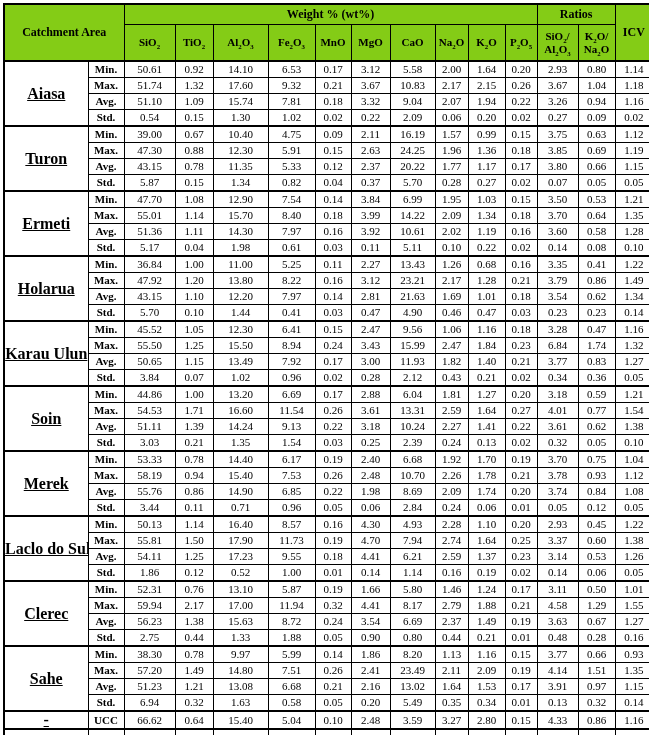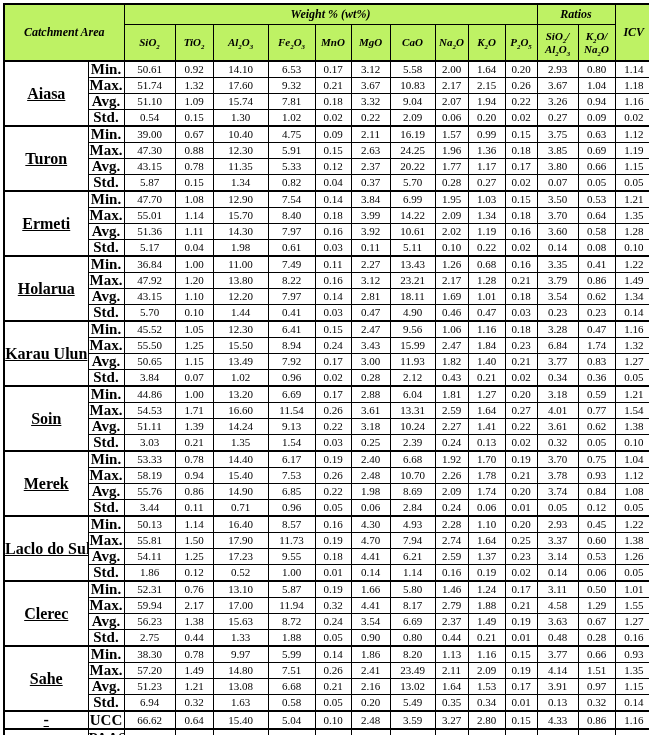--- a/index.html
+++ b/index.html
@@ -9,29 +9,29 @@
     color: #000; overflow: hidden;
   }
   table.geo {
     border-collapse: collapse; table-layout: fixed;
     width: 643px; margin: 3px; border: 2px solid #000;
   }
   th, td {
     border: 1px solid #000; text-align: center; vertical-align: middle;
     padding: 0; overflow: hidden; white-space: nowrap;
   }
-  thead th { font-weight: bold; background: #bef264; font-style: italic; }
+  thead th { font-weight: bold; background: #84cc16; }
   tr.h-top th { height: 19px; font-size: 12px; }
   tr.h-sub th { height: 35px; font-size: 11px; line-height: 1.15; }
   th.corner { font-size: 12px; }
   th.icv { font-size: 12px; }
   sub { font-size: 0.62em; line-height: 0; }
   tbody td { height: 15px; font-size: 11px; line-height: 1; }
   td.area { font-weight: bold; font-size: 16px; text-decoration: underline; }
-  td.stat { font-weight: bold; font-size: 15px; }
+  td.stat { font-weight: bold; font-size: 11px; }
   td.val  { font-weight: normal; }
   tr.group-start td { border-top: 2px solid #000; }
   thead tr.h-sub th { border-bottom: 2px solid #000; }
 </style>
 </head>
 <body>
 
 <table class="geo">
   <colgroup>
     <col style="width:84px">
@@ -267,21 +267,21 @@
         <td class="val">0.14</td>
         <td class="val">0.08</td>
         <td class="val">0.10</td>
       </tr>
       <tr class="group-start">
         <td class="area" rowspan="4">Holarua</td>
         <td class="stat">Min.</td>
         <td class="val">36.84</td>
         <td class="val">1.00</td>
         <td class="val">11.00</td>
-        <td class="val">7.49</td>
+        <td class="val">5.25</td>
         <td class="val">0.11</td>
         <td class="val">2.27</td>
         <td class="val">13.43</td>
         <td class="val">1.26</td>
         <td class="val">0.68</td>
         <td class="val">0.16</td>
         <td class="val">3.35</td>
         <td class="val">0.41</td>
         <td class="val">1.22</td>
       </tr>
@@ -302,21 +302,21 @@
         <td class="val">1.49</td>
       </tr>
       <tr>
         <td class="stat">Avg.</td>
         <td class="val">43.15</td>
         <td class="val">1.10</td>
         <td class="val">12.20</td>
         <td class="val">7.97</td>
         <td class="val">0.14</td>
         <td class="val">2.81</td>
-        <td class="val">18.11</td>
+        <td class="val">21.63</td>
         <td class="val">1.69</td>
         <td class="val">1.01</td>
         <td class="val">0.18</td>
         <td class="val">3.54</td>
         <td class="val">0.62</td>
         <td class="val">1.34</td>
       </tr>
       <tr>
         <td class="stat">Std.</td>
         <td class="val">5.70</td>

